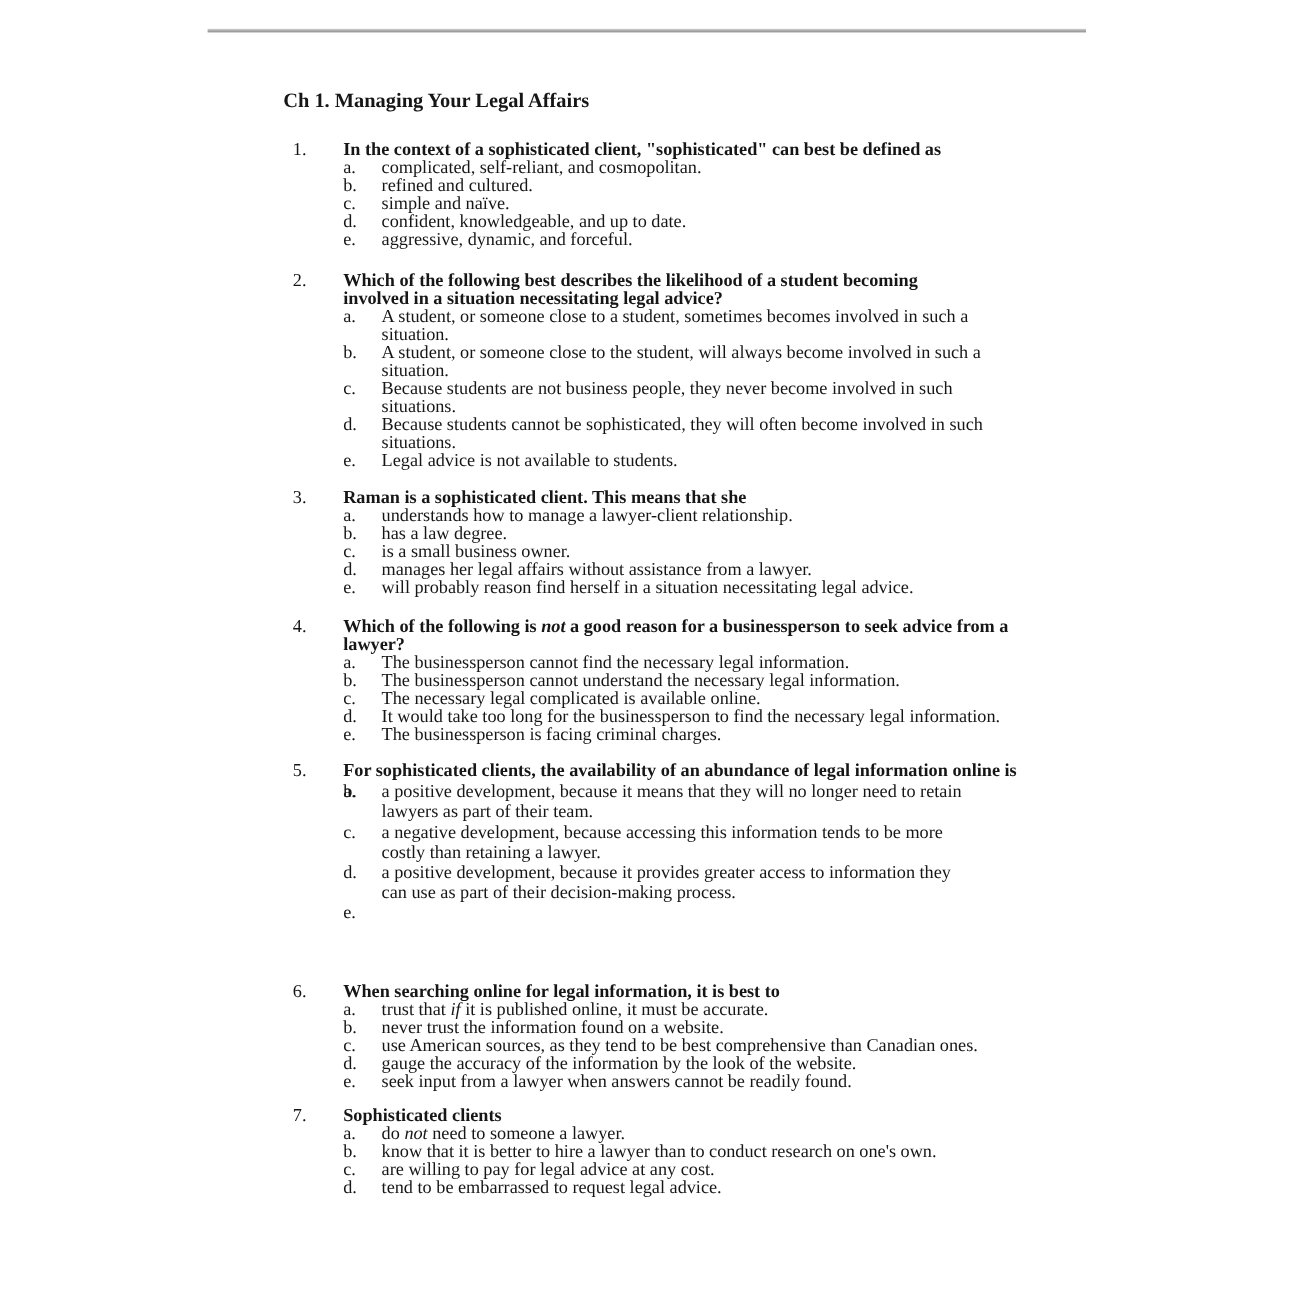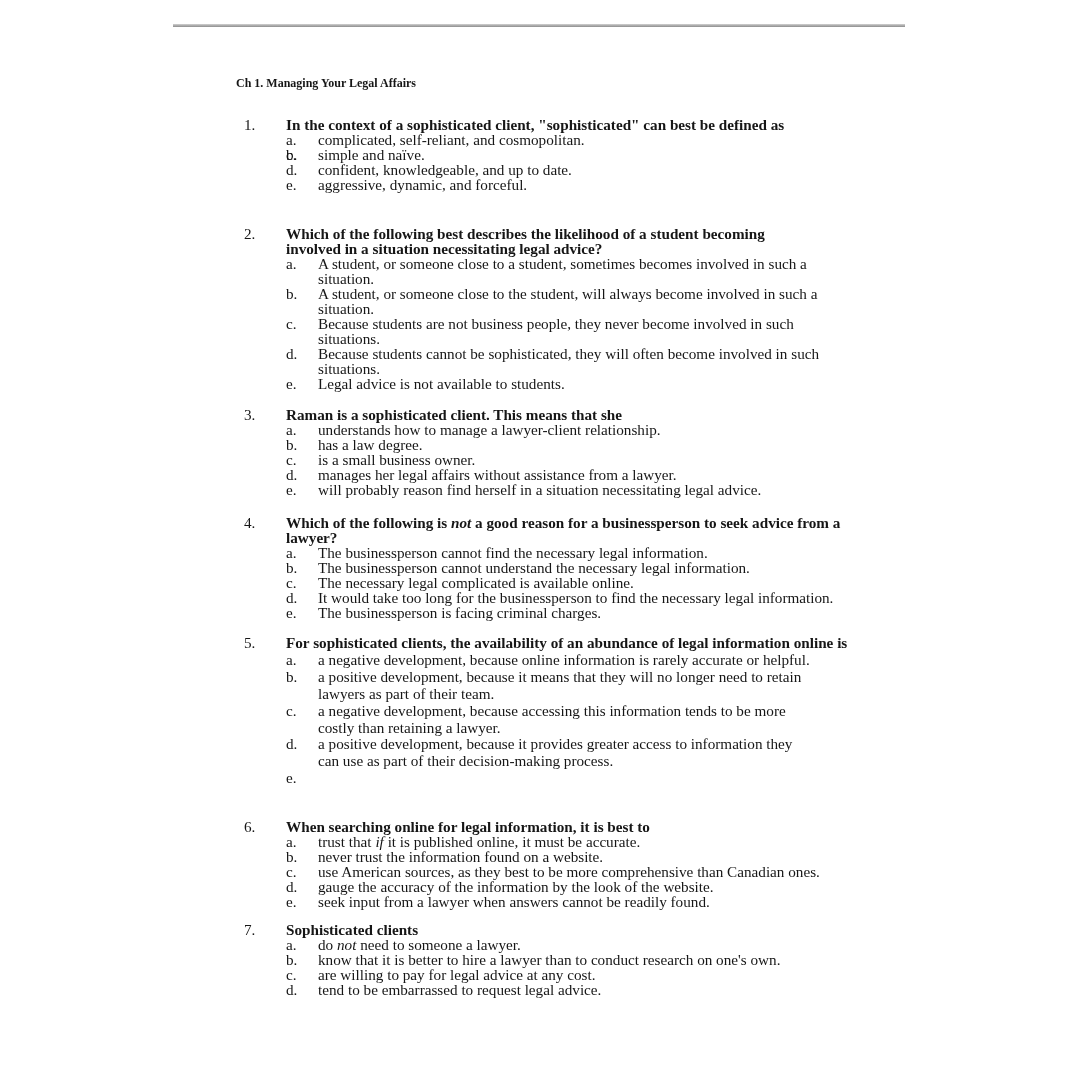--- a/index.html
+++ b/index.html
@@ -9,21 +9,21 @@
     font-size:15.2px;line-height:15px;
     position:relative;overflow:hidden;
     -webkit-font-smoothing:antialiased;
   }
   .divider{
     position:absolute;top:24px;left:173px;width:732px;height:3px;
     background:linear-gradient(180deg,#d2d2d2 0%,#a9a9a9 55%,#8f8f8f 100%);
   }
   .title{
     position:absolute;top:76px;left:236px;margin:0;
-    font-size:12px;font-weight:bold;line-height:15px;white-space:pre;
+    font-size:17px;font-weight:bold;line-height:15px;white-space:pre;
   }
   .question{position:absolute;left:0;right:0;}
   .question.q-spaced{line-height:16.9px;}
   .qnum{position:absolute;left:244px;top:0;}
   .qheading{margin:0 60px 0 286px;font-weight:bold;white-space:pre-line;}
   .option{position:relative;}
   .letter{position:absolute;left:286px;top:0;}
   .otext{display:block;margin:0 60px 0 318px;white-space:pre-line;}
   i{font-style:italic;margin-top:12px;}
 </style>
@@ -36,20 +36,21 @@
   <main>
       <section class="question" style="top: 117px;">
         <div class="qnum">1.</div>
         <div class="qheading"><span>In the context of a sophisticated client, "sophisticated" can best be defined as</span></div>
         <div class="option">
           <span class="letter">a.</span>
           <span class="otext"><span>complicated, self-reliant, and cosmopolitan.</span></span>
         </div>
         <div class="option">
           <span class="letter">b.</span>
+          <span class="otext"><span>refined and cultured.</span></span>
         </div>
         <div class="option">
           <span class="letter">c.</span>
           <span class="otext"><span>simple and naïve.</span></span>
         </div>
         <div class="option">
           <span class="letter">d.</span>
           <span class="otext"><span>confident, knowledgeable, and up to date.</span></span>
         </div>
         <div class="option">
@@ -133,21 +134,20 @@
         <div class="option">
           <span class="letter">e.</span>
           <span class="otext"><span>The businessperson is facing criminal charges.</span></span>
         </div>
       </section>
       <section class="question q-spaced" style="top: 635px;">
         <div class="qnum">5.</div>
         <div class="qheading"><span>For sophisticated clients, the availability of an abundance of legal information online is</span></div>
         <div class="option">
           <span class="letter">a.</span>
-          <span class="otext"><span>a negative development, because online information is rarely accurate or helpful.</span></span>
         </div>
         <div class="option">
           <span class="letter">b.</span>
           <span class="otext"><span>a positive development, because it means that they will no longer need to retain
 lawyers as part of their team.</span></span>
         </div>
         <div class="option">
           <span class="letter">c.</span>
           <span class="otext"><span>a negative development, because accessing this information tends to be more
 costly than retaining a lawyer.</span></span>
@@ -167,21 +167,21 @@
         <div class="option">
           <span class="letter">a.</span>
           <span class="otext"><span>trust that </span><i>if</i><span> it is published online, it must be accurate.</span></span>
         </div>
         <div class="option">
           <span class="letter">b.</span>
           <span class="otext"><span>never trust the information found on a website.</span></span>
         </div>
         <div class="option">
           <span class="letter">c.</span>
-          <span class="otext"><span>use American sources, as they best to be more comprehensive than Canadian ones.</span></span>
+          <span class="otext"><span>use American sources, as they tend to be best comprehensive than Canadian ones.</span></span>
         </div>
         <div class="option">
           <span class="letter">d.</span>
           <span class="otext"><span>gauge the accuracy of the information by the look of the website.</span></span>
         </div>
         <div class="option">
           <span class="letter">e.</span>
           <span class="otext"><span>seek input from a lawyer when answers cannot be readily found.</span></span>
         </div>
       </section>

